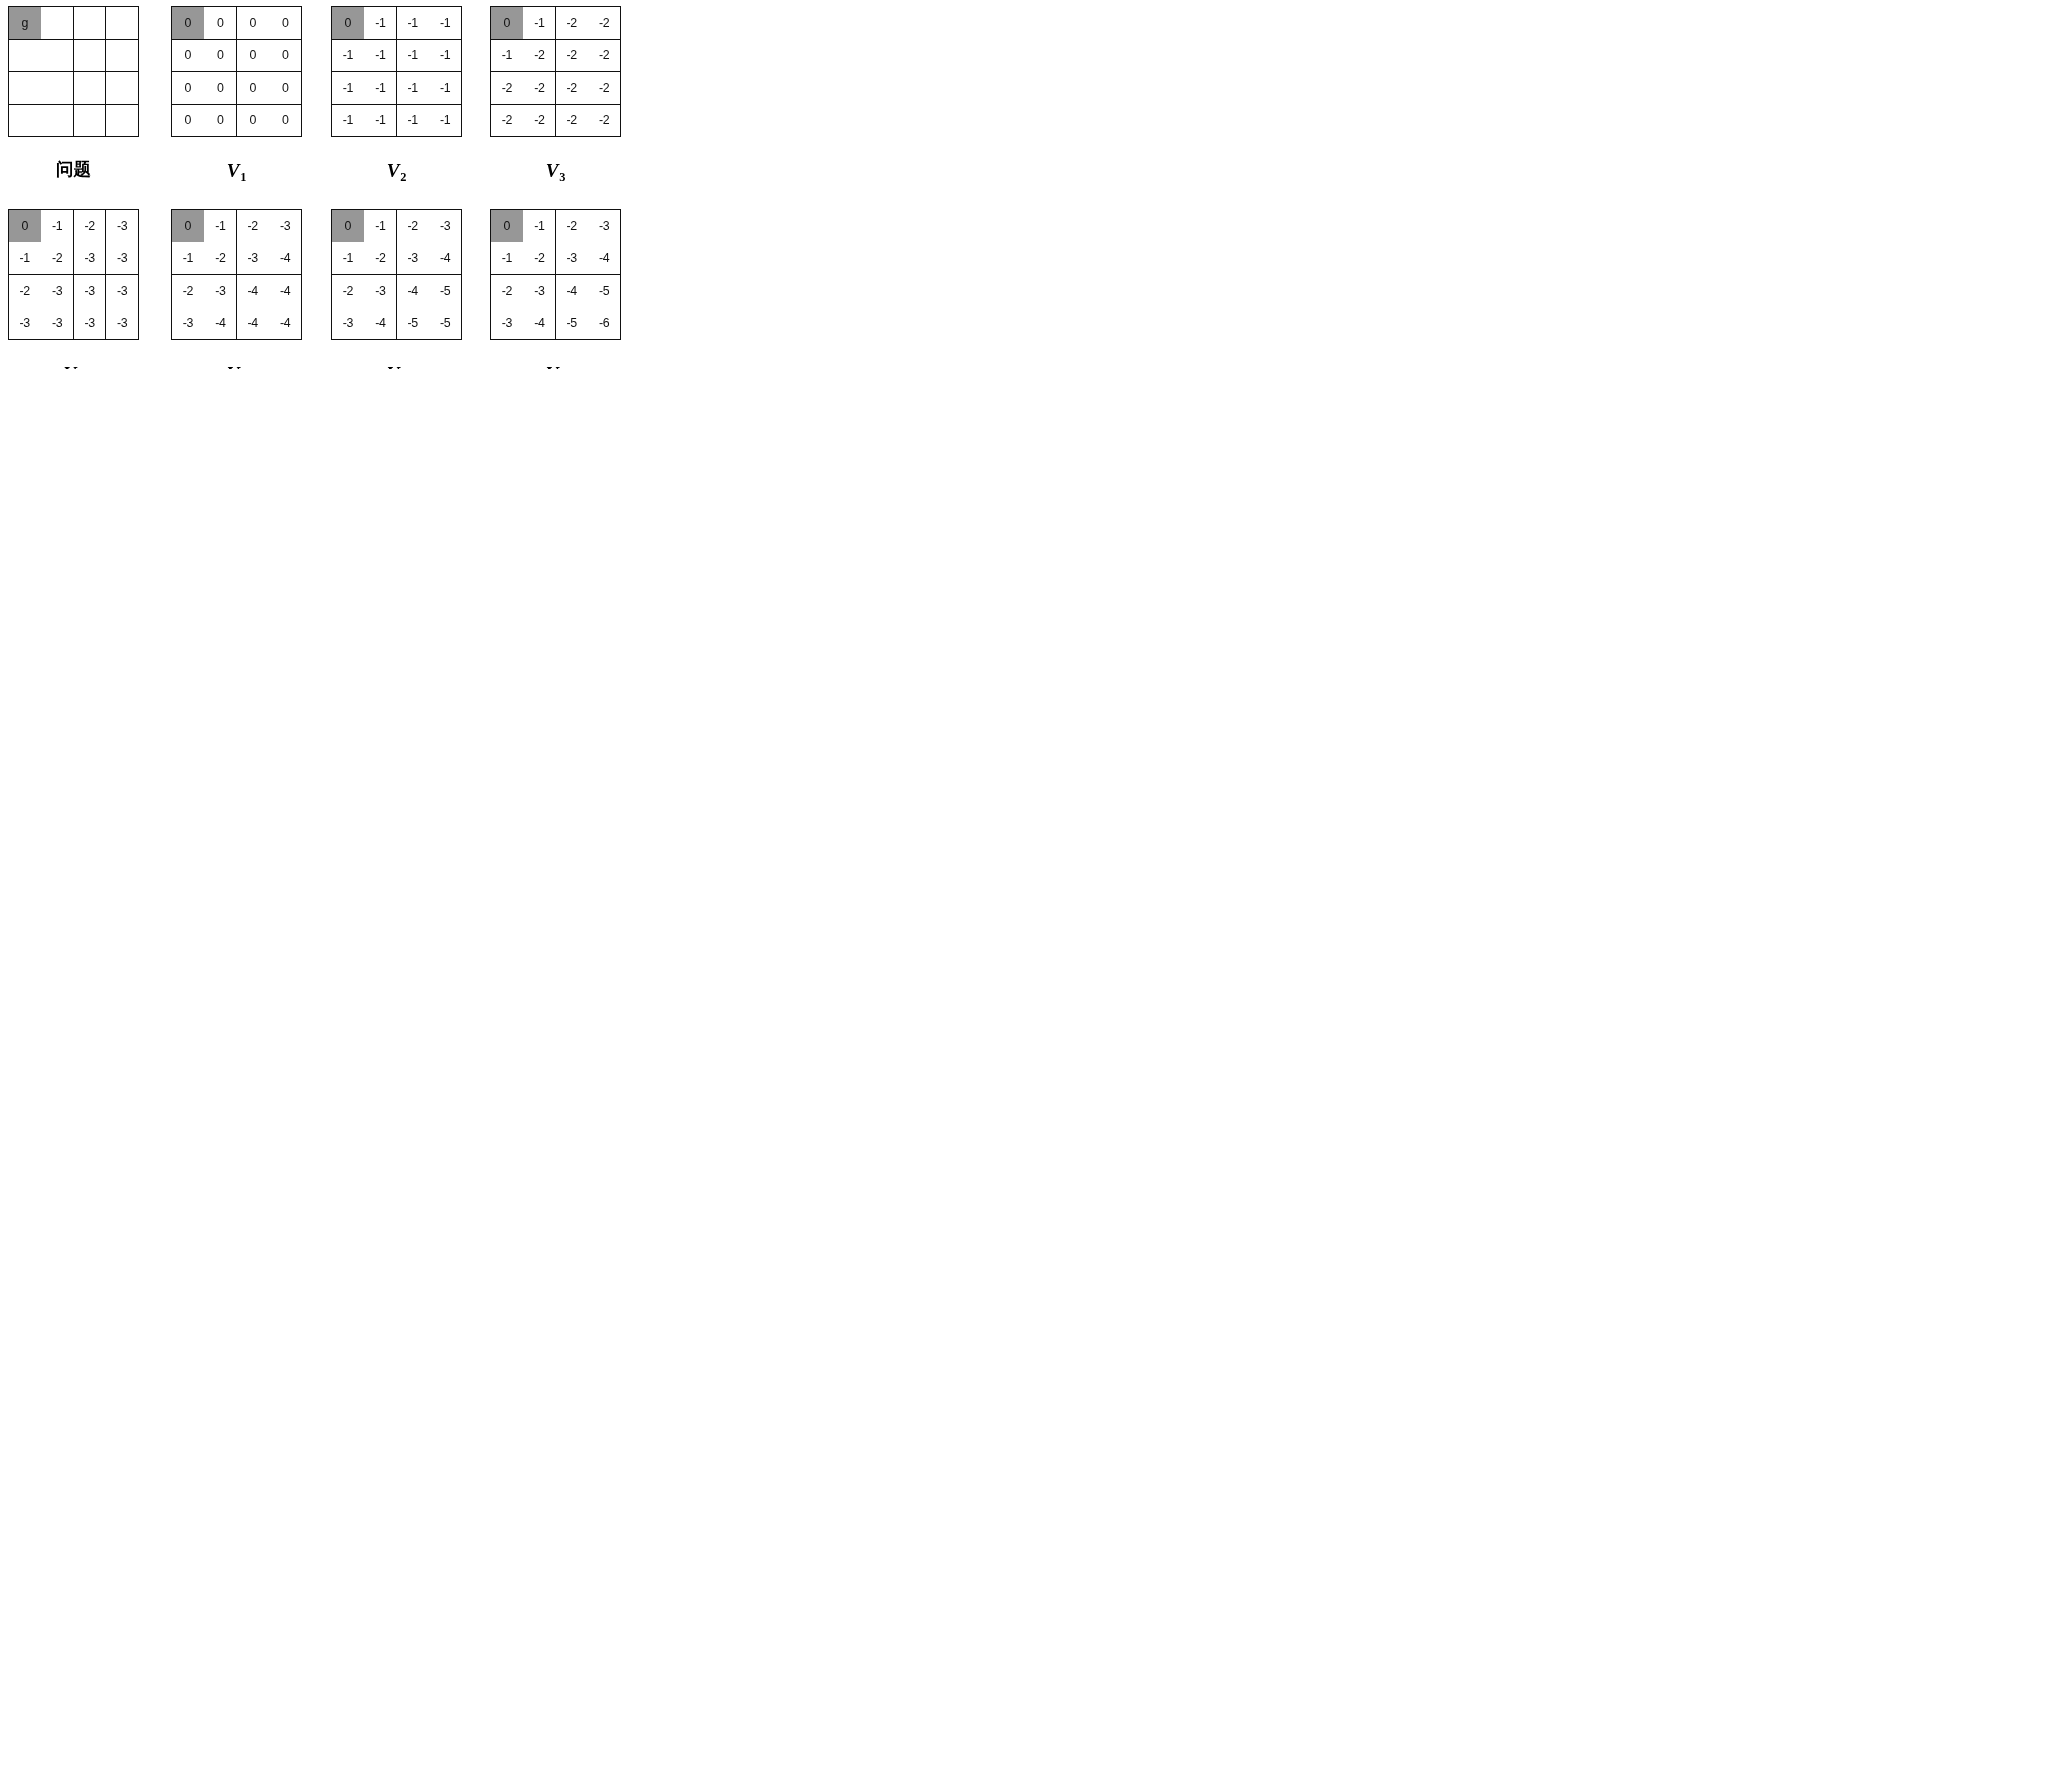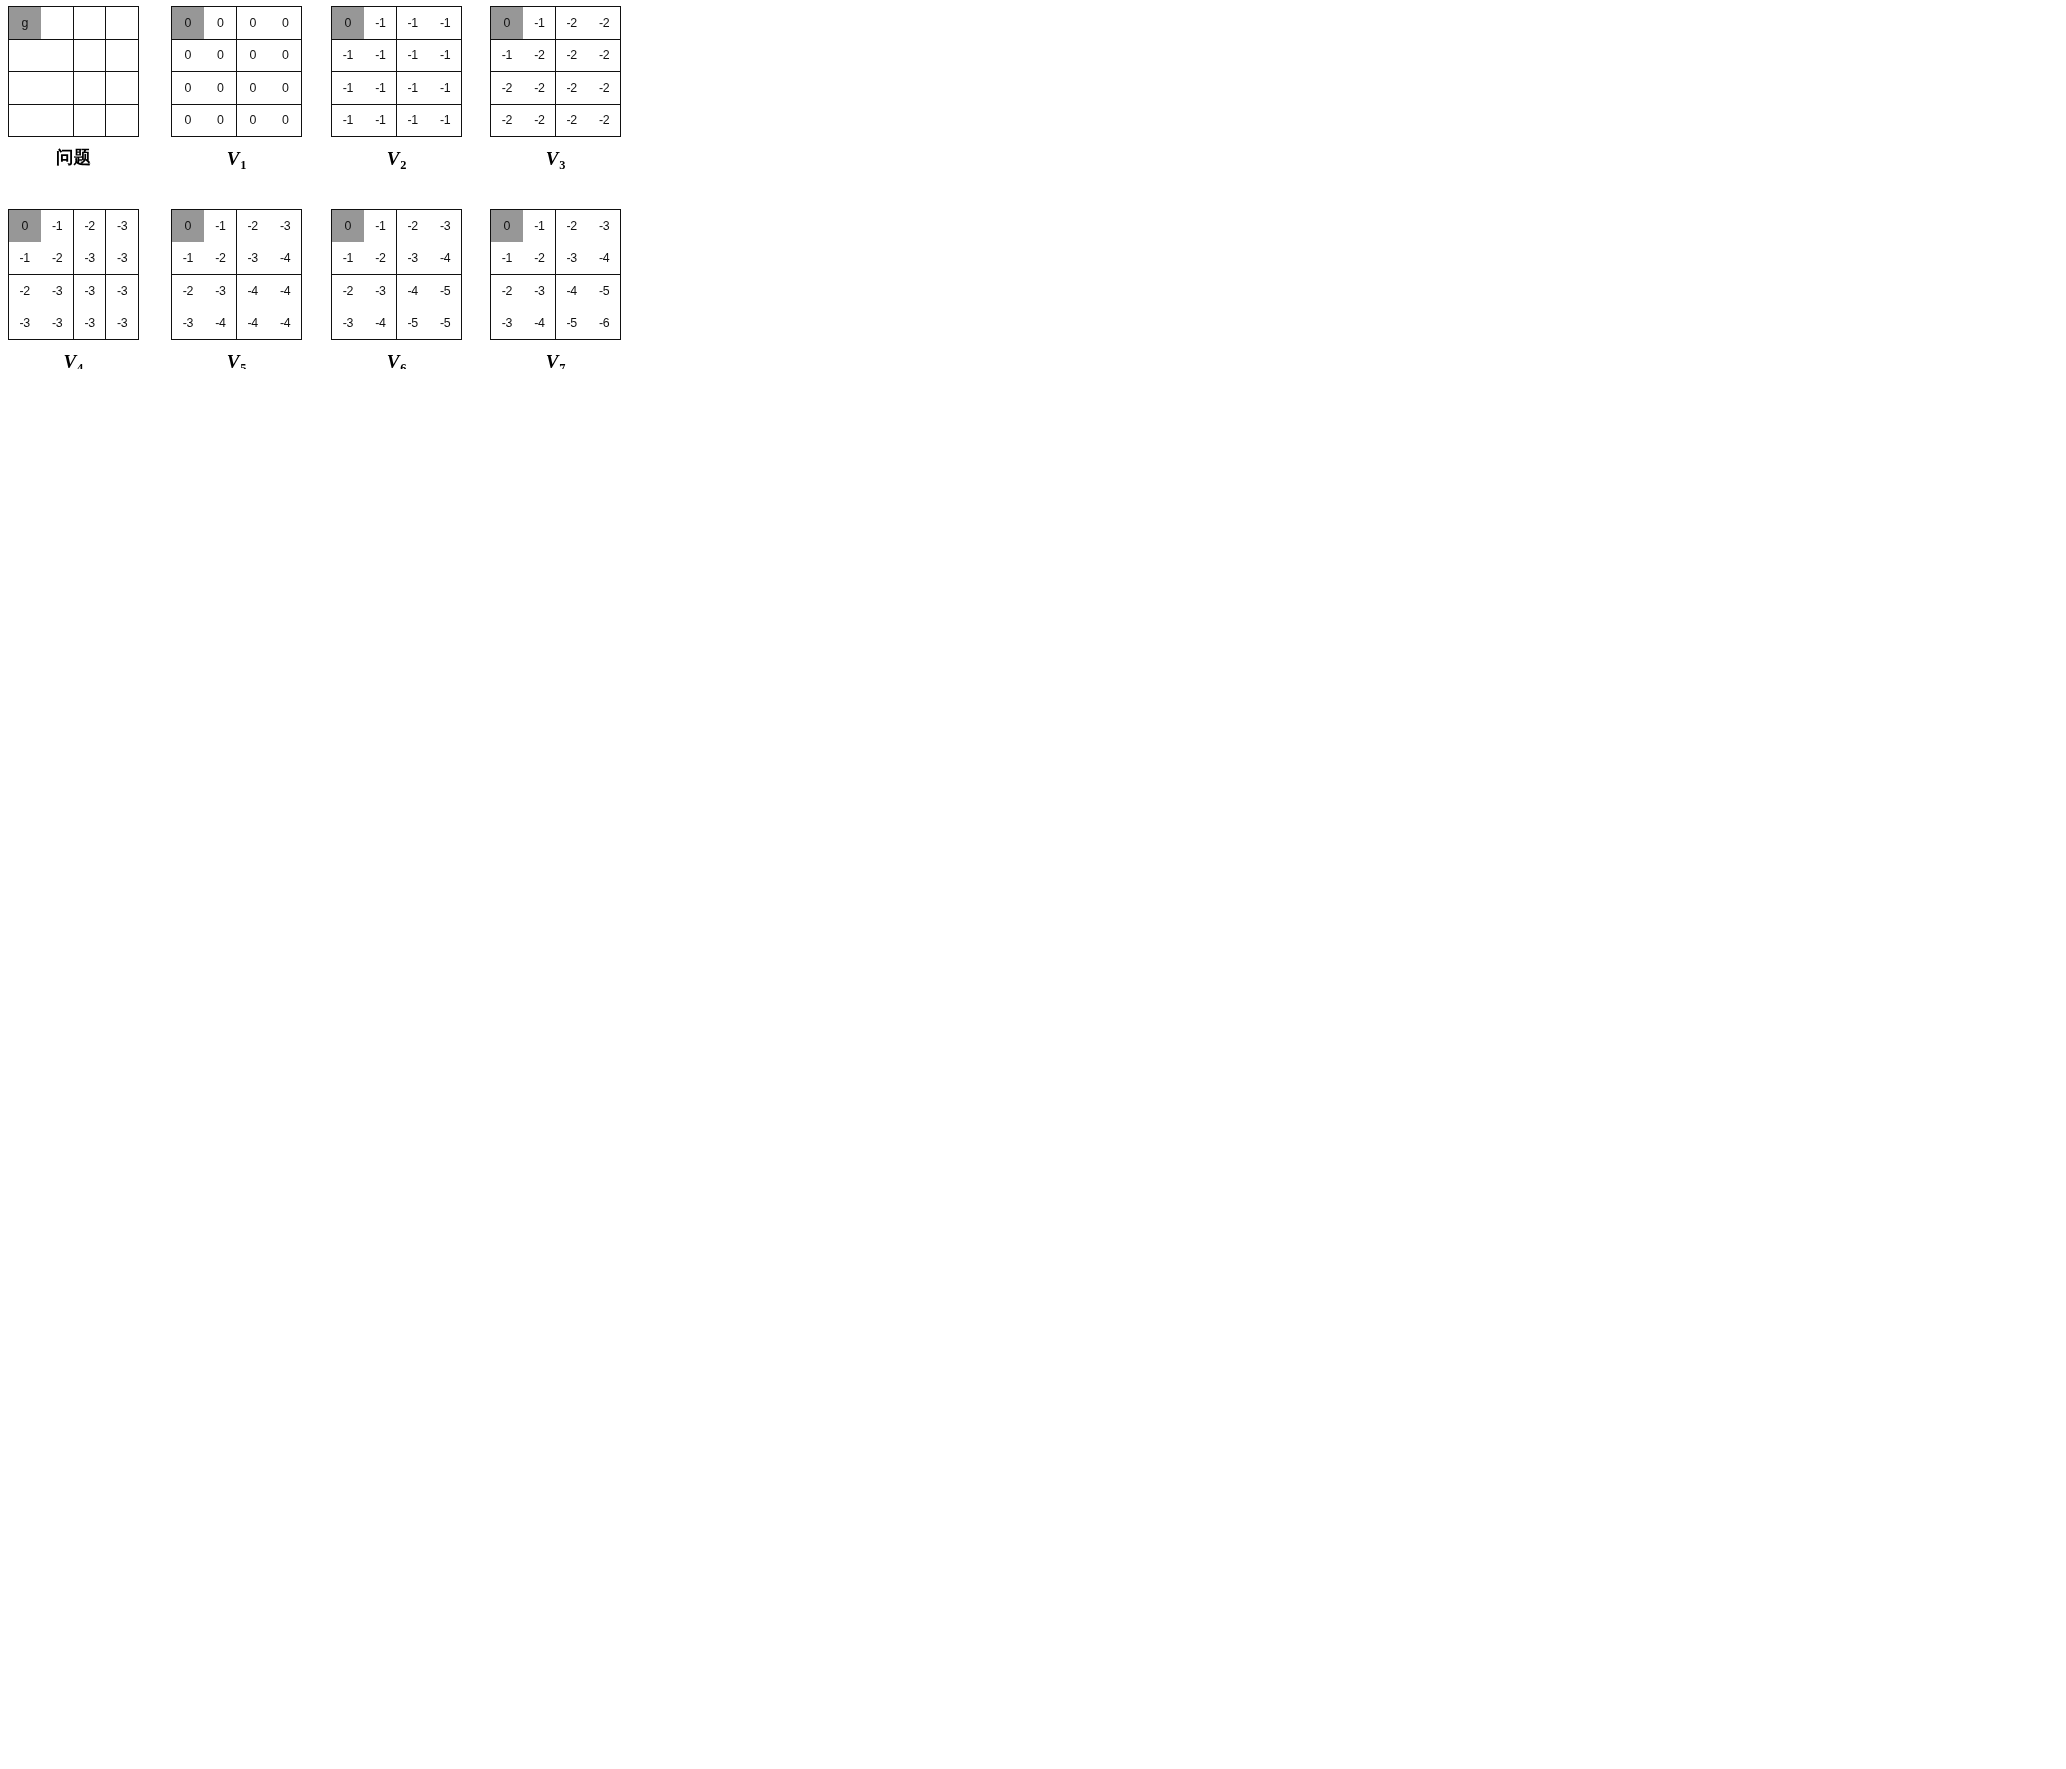--- a/index.html
+++ b/index.html
@@ -36,21 +36,21 @@
     justify-content: center;
     font-family: "Liberation Sans", sans-serif;
     font-size: 12.4px;
     color: #111111;
     letter-spacing: -0.4px;
   }
   .cell.goal {
     background: var(--goal-bg, #979797);
   }
   .grid-label {
-    margin-top: 12px;
+    margin-top: 24px;
     text-align: center;
     color: #000000;
     line-height: 1;
   }
   .grid-label.cjk {
     font-family: "DejaVu Serif", serif;
     font-weight: 700;
     font-size: 17.4px;
   }
   .grid-label.math .vbase {

